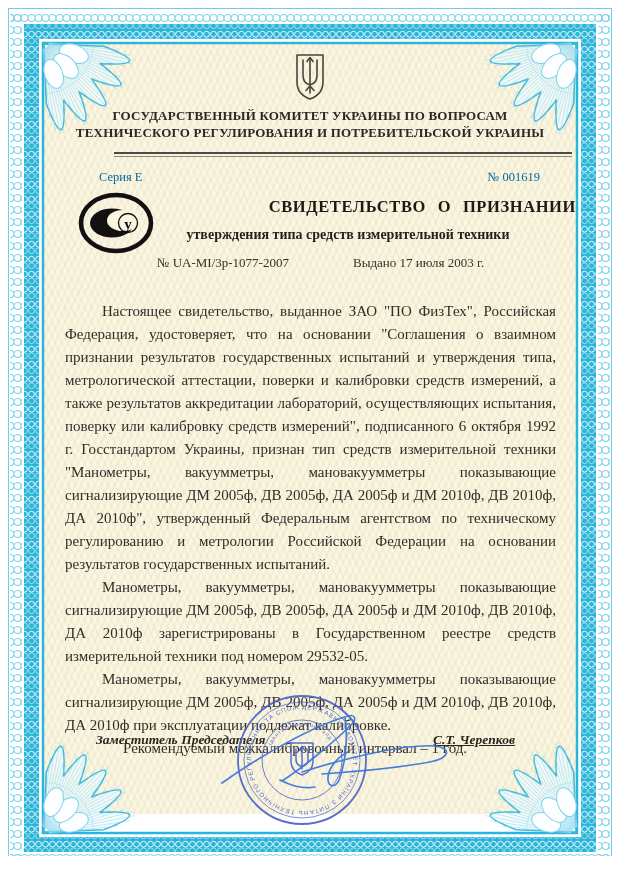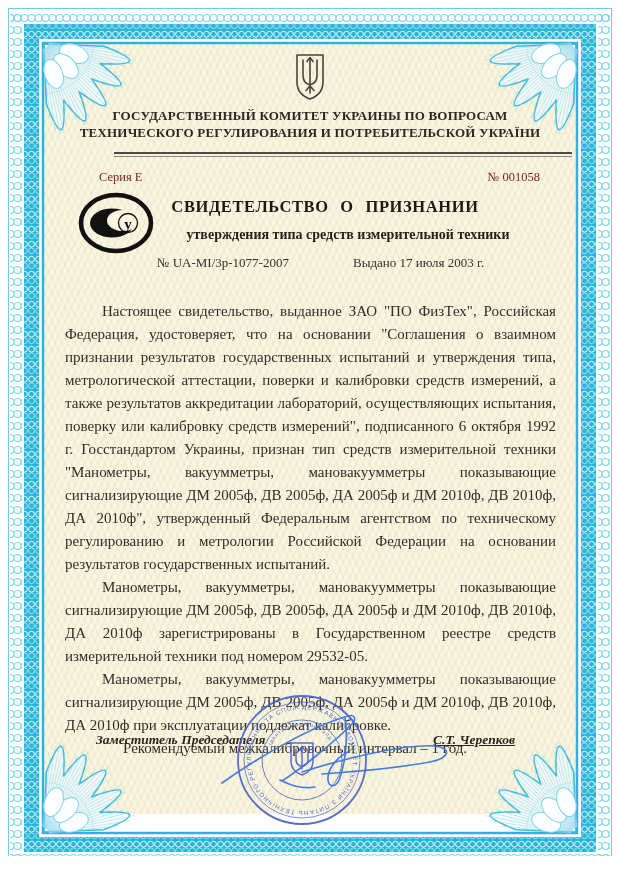--- a/index.html
+++ b/index.html
@@ -15,25 +15,25 @@
       repeating-linear-gradient(65deg, rgba(213,200,156,0.14) 0 2px, rgba(255,255,255,0) 2px 6px);
     z-index:0;
   }
   .border-svg{position:absolute;left:0;top:0;z-index:2;pointer-events:none;}
   .paper-content{position:absolute;inset:44px;z-index:3;}
   .emblem{position:absolute;top:8px;left:50%;transform:translateX(-50%);}
   .org{position:absolute;top:63px;left:0;right:0;text-align:center;
        font-weight:bold;font-size:13px;line-height:17px;letter-spacing:0.2px;color:#2b2724;}
   .rule{position:absolute;top:108px;left:70px;right:4px;height:2px;
         border-top:2px solid #4c4a47;border-bottom:1px solid #8a8781;}
-  .series-row{position:absolute;top:126px;left:0;right:0;height:16px;font-size:12.5px;color:#7f1d1d;text-decoration:underline;}
+  .series-row{position:absolute;top:126px;left:0;right:0;height:16px;font-size:12.5px;color:#0369a1;text-decoration:underline;}
   .series-row .series{position:absolute;left:55px;}
   .series-row .number{position:absolute;right:36px;}
   .cu-logo{position:absolute;top:146px;left:32px;}
-  .doc-title{position:absolute;top:153px;left:0;right:0;text-align:center;padding-left:30px;
+  .doc-title{position:absolute;top:153px;left:0;right:0;text-align:right;padding-left:30px;
              font-weight:bold;font-size:16.5px;letter-spacing:0.6px;word-spacing:7px;color:#1d1915;}
   .doc-subtitle{position:absolute;top:183px;left:0;right:0;text-align:center;padding-left:28px;
                 font-weight:bold;font-size:14px;color:#241f1a;margin-left:48px;}
   .cert-row{position:absolute;top:211px;left:0;right:0;height:18px;font-size:13px;color:#35302a;margin-left:42px;}
   .cert-row .cert-no{position:absolute;left:71px;}
   .cert-row .issued{position:absolute;left:267px;}
   .body{position:absolute;top:256px;left:21px;right:20px;
         font-size:15px;line-height:23px;text-align:justify;color:#322d28;}
   .body p{margin:0;text-indent:37px;}
   .body p.more-indent{text-indent:58px;}
@@ -248,28 +248,28 @@
         <path d="M14,9.5 L17,5.5 L20,9.5"></path>
         <path d="M10,8 V23 C10,29 12.5,31.5 16,32.5"></path>
         <path d="M24,8 V23 C24,29 21.5,31.5 18,32.5"></path>
         <path d="M13,38.5 L17,34 L21,38.5"></path>
         <path d="M17,33 V41"></path>
       </g>
     </svg>
 
     <div class="org">
       <div>ГОСУДАРСТВЕННЫЙ КОМИТЕТ УКРАИНЫ ПО ВОПРОСАМ</div>
-      <div>ТЕХНИЧЕСКОГО РЕГУЛИРОВАНИЯ И ПОТРЕБИТЕЛЬСКОЙ УКРАЇНИ</div>
+      <div>ТЕХНИЧЕСКОГО РЕГУЛИРОВАНИЯ И ПОТРЕБИТЕЛЬСКОЙ УКРАИНЫ</div>
     </div>
 
     <div class="rule"></div>
 
     <div class="series-row">
       <span class="series">Серия Е</span>
-      <span class="number">№ 001058</span>
+      <span class="number">№ 001619</span>
     </div>
 
     <svg class="cu-logo" width="80" height="66" viewBox="0 0 80 66">
       <ellipse cx="40" cy="33" rx="35" ry="28" fill="none" stroke="#111111" stroke-width="4.6"></ellipse>
       <ellipse cx="36" cy="33" rx="22" ry="14.5" fill="#111111"></ellipse>
       <ellipse cx="47" cy="30.5" rx="16" ry="10.5" fill="#faf6e2"></ellipse>
       <circle cx="52" cy="33" r="9.5" fill="none" stroke="#111111" stroke-width="1.3"></circle>
       <text x="52" y="38.5" text-anchor="middle" font-size="15" font-weight="bold" font-family="Liberation Serif, DejaVu Serif, serif" fill="#111111">у</text>
     </svg>
 

